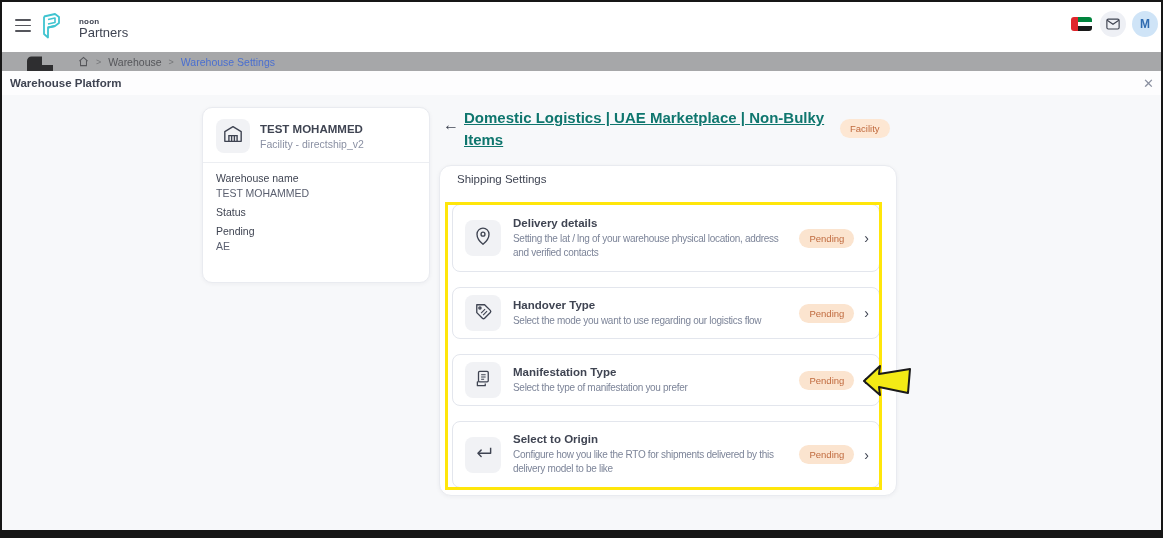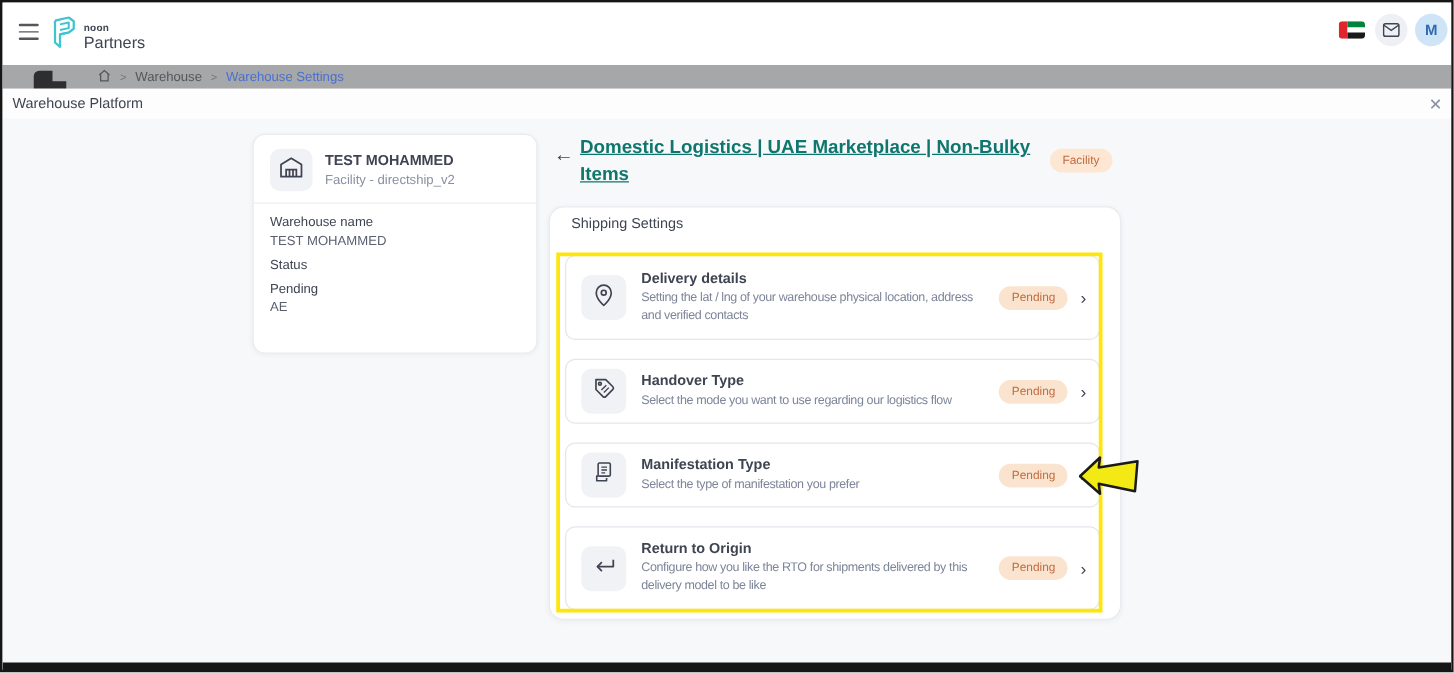--- a/index.html
+++ b/index.html
@@ -4,41 +4,41 @@
 <style>
   * { margin:0; padding:0; box-sizing:border-box; }
   body { font-family:"Liberation Sans", sans-serif; background:#ffffff; }
   .frame { position:relative; width:1163px; height:538px; background:#ffffff; border:2px solid #161616; overflow:hidden; }
   .abs { position:absolute; }
 
   
   .topbar { left:0; top:0; width:100%; height:50px; background:#ffffff; }
   .hamburger { left:13px; top:17px; width:16px; height:13px; display:flex; flex-direction:column; justify-content:space-between; cursor:pointer; }
   .hamburger span { display:block; height:1.8px; background:#55565c; border-radius:1px; }
-  .logo { left:38px; top:11px; display:flex; align-items:center; gap:5px; }
+  .logo { left:38px; top:11px; display:flex; align-items:center; gap:17px; }
   .logo-text .t1 { font-size:8px; color:#3f4452; font-weight:700; letter-spacing:.2px; }
   .logo-text .t2 { font-size:13px; color:#3f4452; font-weight:500; margin-top:-1px; }
   .flag { left:1069px; top:15px; width:21px; height:14px; border-radius:3px; overflow:hidden; display:flex; }
   .flag .red { width:7px; height:100%; background:#e0262c; }
   .flag .stripes { flex:1; display:flex; flex-direction:column; }
   .flag .stripes div { flex:1; }
   .mail-circle { left:1098px; top:9px; width:26px; height:26px; border-radius:50%; background:#eef0f5; display:flex; align-items:center; justify-content:center; cursor:pointer; }
   .avatar { left:1130px; top:9px; width:26px; height:26px; border-radius:50%; background:#cfe4f7; color:#2f6bb0; font-size:12px; font-weight:700; display:flex; align-items:center; justify-content:center; cursor:pointer; }
 
   
   .graybar { left:0; top:50px; width:100%; height:19px; background:#a6a7a9; }
   .truck { left:24px; top:52px; }
   .crumbs { left:76px; top:52px; height:16px; display:flex; align-items:center; gap:7px; font-size:10.5px; }
   .crumb-sep { color:#737477; font-size:9px; }
   .crumb { color:#55565a; cursor:pointer; }
   .crumb.active { color:#4a6fd0; }
 
   
   .band { left:0; top:69px; width:100%; height:24px; background:#fdfdfe; }
-  .band-title { left:8px; top:75px; font-size:11.5px; color:#3f4452; }
+  .band-title { left:8px; top:75px; font-size:11.5px; color:#3f4452;font-weight:bold; }
   .close-x { left:1139px; top:72px; font-size:13px; color:#8a90a0; cursor:pointer; padding:2px; }
 
   
   .content-bg { left:0; top:93px; width:100%; height:439px; background:#f7f8fa; }
   .bottombar { left:0; bottom:0; width:100%; height:6px; background:#161616; }
 
   
   .wh-card { left:200px; top:105px; width:228px; height:176px; background:#ffffff; border:1px solid #e9ebf0; border-radius:10px; box-shadow:0 1px 4px rgba(30,35,60,.05); }
   .wh-head { display:flex; align-items:center; gap:10px; padding:11px 13px 9px 13px; border-bottom:1px solid #eceef2; }
   .wh-iconbox { width:34px; height:34px; background:#f1f2f5; border-radius:8px; display:flex; align-items:center; justify-content:center; flex:0 0 auto; }
@@ -236,21 +236,21 @@
   <div class="abs srow row4">
     <div class="iconbox">
       <span>
         <svg width="19" height="15" viewBox="0 0 24 18" fill="none" stroke="#3f4452" stroke-width="1.8">
           <path d="M21 3 v7 H5" stroke-linejoin="round"></path>
           <path d="M9 6 L5 10 L9 14" stroke-linejoin="round" stroke-linecap="round"></path>
         </svg>
       </span>
     </div>
     <div class="txt">
-      <div class="rtitle">Return to Origin</div>
+      <div class="rtitle">Select to Origin</div>
       <div class="rdesc">Configure how you like the RTO for shipments delivered by this delivery model to be like</div>
     </div>
     <div class="right">
       <span class="badge-pending">Pending</span>
       <span class="chev">›</span>
     </div>
   </div>
 
   <div class="abs hl-box"></div>
   <div class="abs cursor-arrow">

